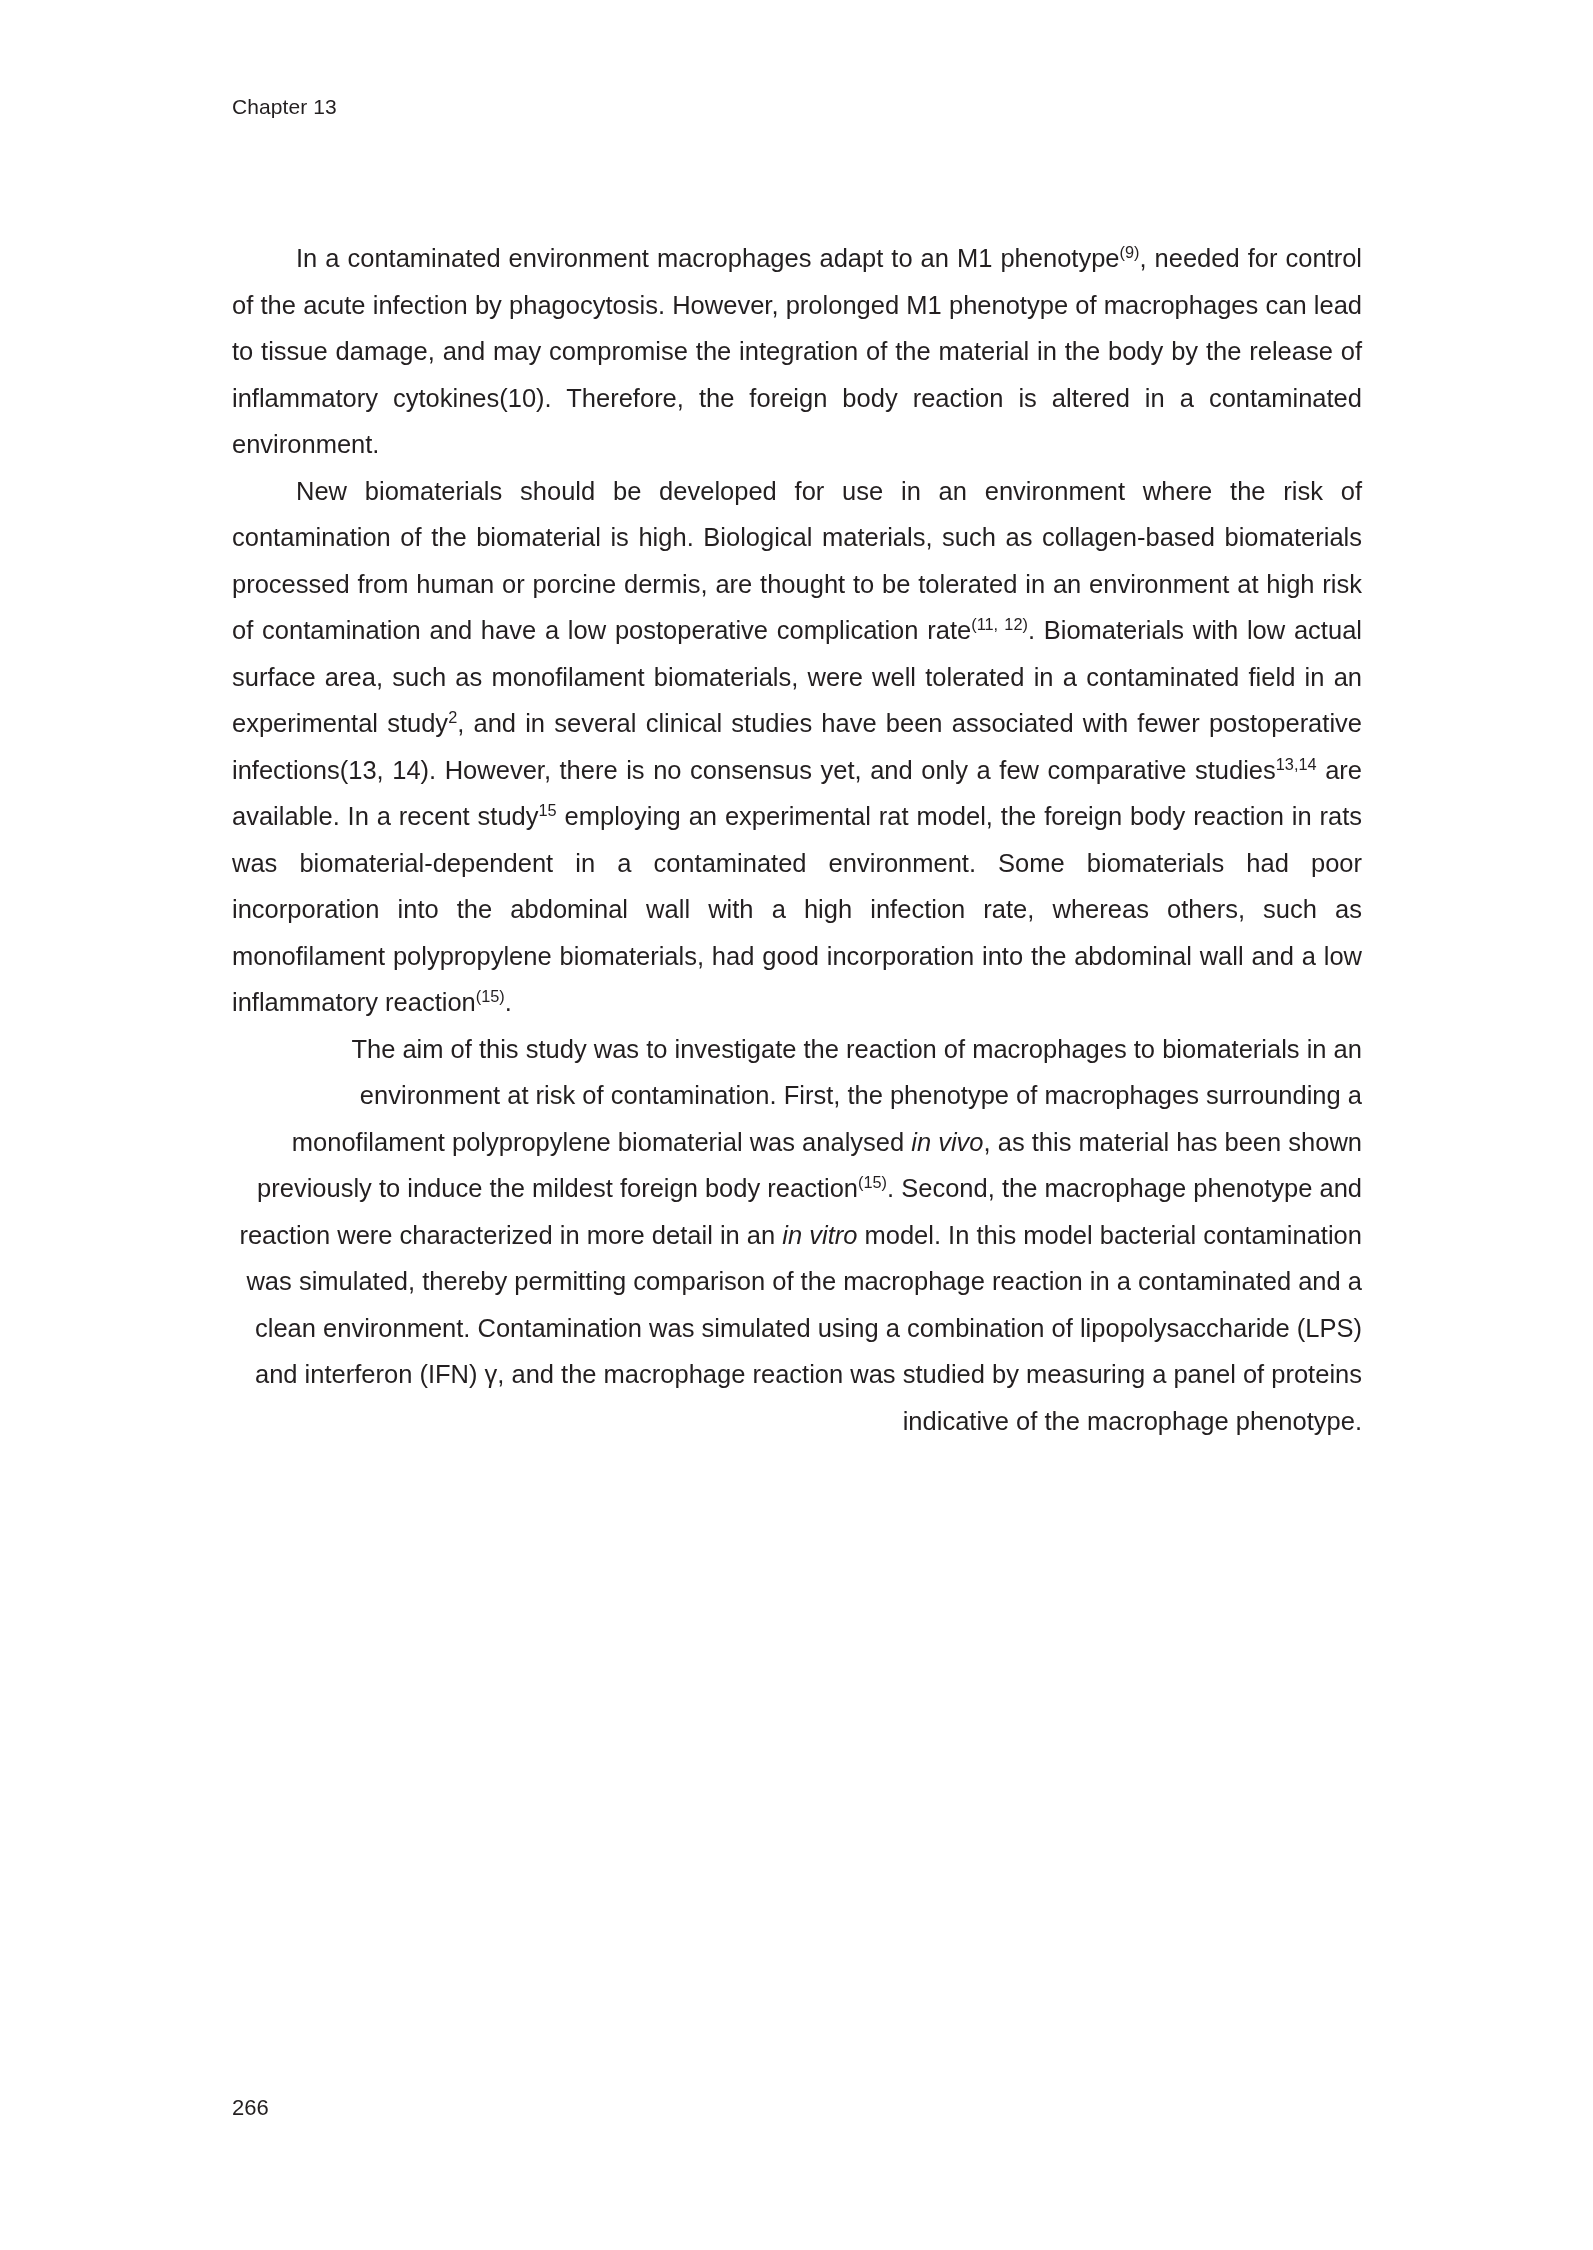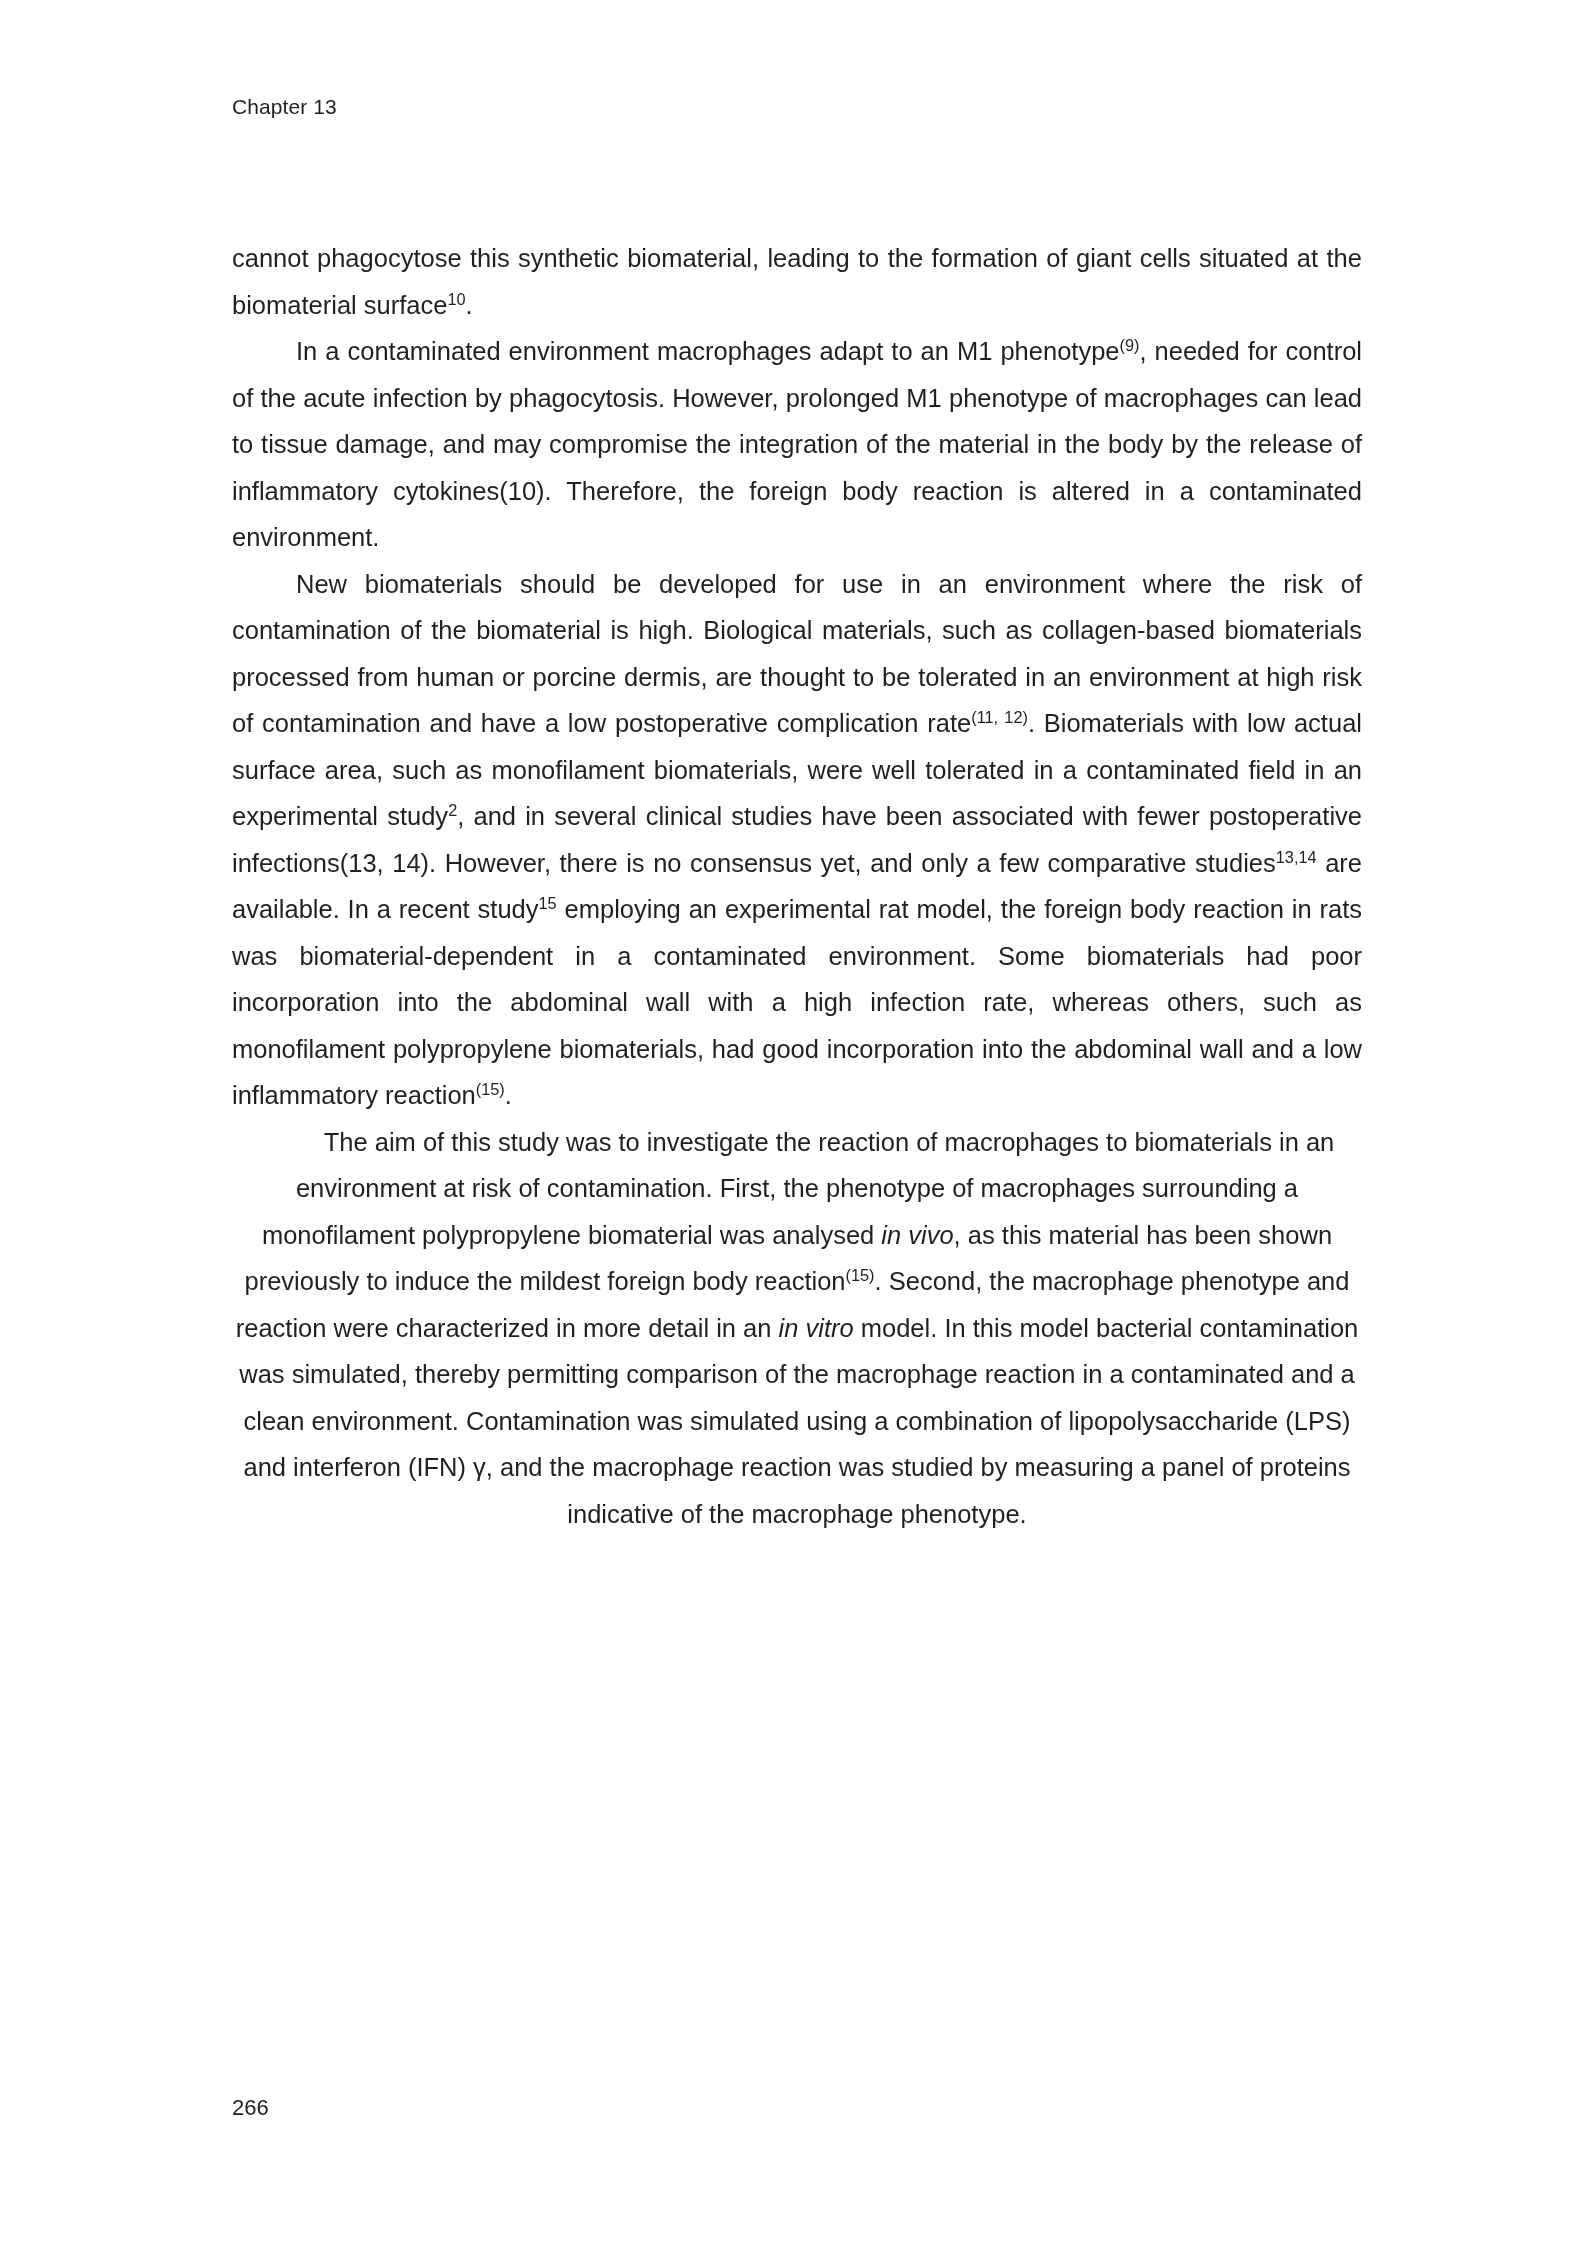--- a/index.html
+++ b/index.html
@@ -36,21 +36,21 @@
     text-justify: inter-word;
   }
   .body-text p {
     margin: 0;
     text-align: justify;
   }
   .body-text p.indent {
     text-indent: 64px;
   }
   .body-text p:last-child {
-    text-align: center;
+    text-align: right;
   }
   sup {
     font-size: 0.64em;
     vertical-align: super;
     line-height: 0;
   }
   em {
     font-style: italic;
   }
   .folio {
@@ -62,21 +62,20 @@
   }
 </style>
 </head>
 <body>
 
 <div class="page">
 
   <div class="running-head">Chapter 13</div>
 
   <div class="body-text">
-    <p class="indent-none">cannot phagocytose this synthetic biomaterial, leading to the formation of giant cells situated at the biomaterial surface<sup>10</sup>.</p>
     <p class="indent">In a contaminated environment macrophages adapt to an M1 phenotype<sup>(9)</sup>, needed for control of the acute infection by phagocytosis. However, prolonged M1 phenotype of macrophages can lead to tissue damage, and may compromise the integration of the material in the body by the release of inflammatory cytokines(10). Therefore, the foreign body reaction is altered in a contaminated environment.</p>
     <p class="indent">New biomaterials should be developed for use in an environment where the risk of contamination of the biomaterial is high. Biological materials, such as collagen-based biomaterials processed from human or porcine dermis, are thought to be tolerated in an environment at high risk of contamination and have a low postoperative complication rate<sup>(11, 12)</sup>. Biomaterials with low actual surface area, such as monofilament biomaterials, were well tolerated in a contaminated field in an experimental study<sup>2</sup>, and in several clinical studies have been associated with fewer postoperative infections(13, 14). However, there is no consensus yet, and only a few comparative studies<sup>13,14</sup> are available. In a recent study<sup>15</sup> employing an experimental rat model, the foreign body reaction in rats was biomaterial-dependent in a contaminated environment. Some biomaterials had poor incorporation into the abdominal wall with a high infection rate, whereas others, such as monofilament polypropylene biomaterials, had good incorporation into the abdominal wall and a low inflammatory reaction<sup>(15)</sup>.</p>
     <p class="indent">The aim of this study was to investigate the reaction of macrophages to biomaterials in an environment at risk of contamination. First, the phenotype of macrophages surrounding a monofilament polypropylene biomaterial was analysed <em>in vivo</em>, as this material has been shown previously to induce the mildest foreign body reaction<sup>(15)</sup>. Second, the macrophage phenotype and reaction were characterized in more detail in an <em>in vitro</em> model. In this model bacterial contamination was simulated, thereby permitting comparison of the macrophage reaction in a contaminated and a clean environment. Contamination was simulated using a combination of lipopolysaccharide (LPS) and interferon (IFN) γ, and the macrophage reaction was studied by measuring a panel of proteins indicative of the macrophage phenotype.</p>
   </div>
 
   <div class="folio">266</div>
 
 </div>
 
 </body></html>

